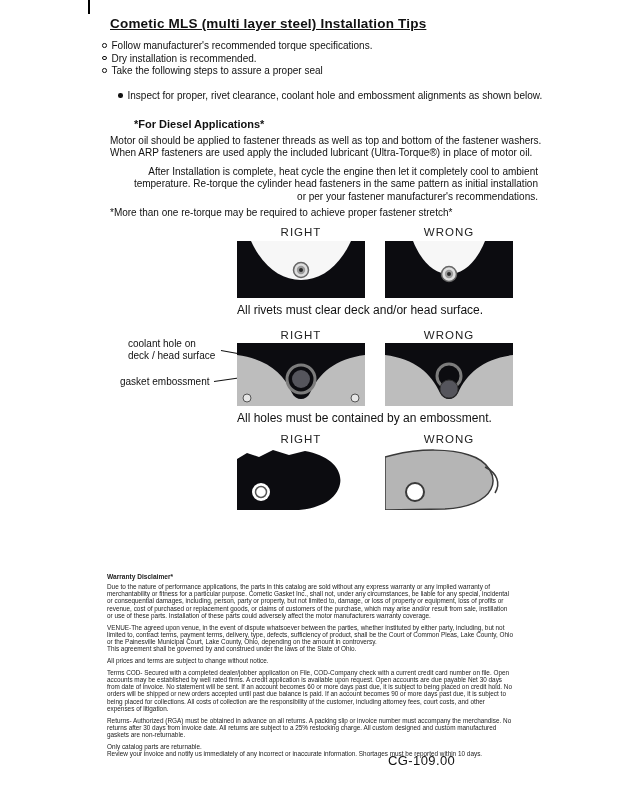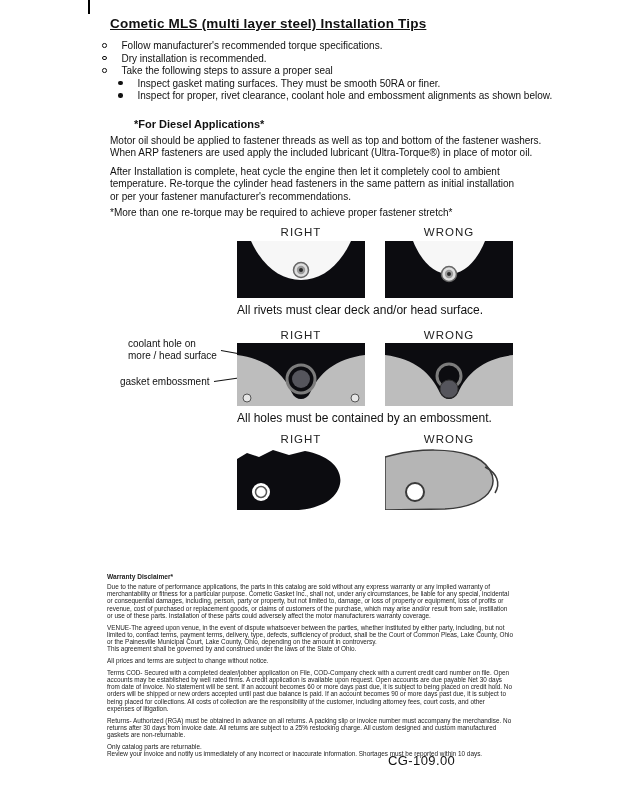--- a/index.html
+++ b/index.html
@@ -8,21 +8,21 @@
   .doc { position:relative; width:618px; height:800px; background:#ffffff; overflow:hidden;text-decoration:underline; }
   .abs { position:absolute; }
 
   .crop-mark { position:absolute; left:88px; top:0; width:1.5px; height:14px; background:#000; }
 
   .title { font-size:13.5px; font-weight:bold; text-decoration:underline; letter-spacing:0.2px; }
 
   .body-text { font-size:10px; line-height:12.4px; color:#111; }
   .pre { white-space:pre-line; }
 
-  .bullet { position:absolute; display:flex; align-items:flex-start; gap:15px; }
+  .bullet { position:absolute; display:flex; align-items:flex-start; gap:5px; }
   .mk-o { flex:0 0 auto; width:4.5px; height:4.5px; border:1px solid #111; border-radius:50%; margin-top:3px; }
   .mk-f { flex:0 0 auto; width:4.5px; height:4.5px; background:#111; border-radius:50%; margin-top:3px; }
 
   .heading { font-size:11px; font-weight:bold; }
 
   .fig-label { position:absolute; width:128px; text-align:center; font-size:11.5px; letter-spacing:1px; color:#222; }
   .fig { position:absolute; width:128px; }
   .fig svg { display:block; width:100%; height:100%; }
   .caption { position:absolute; font-size:12px; line-height:11.5px; color:#111; }
 
@@ -48,33 +48,29 @@
     <span class="body-text">Follow manufacturer's recommended torque specifications.</span>
   </div>
   <div class="bullet" style="left:102px; top:52.5px;justify-content:space-between;">
     <span class="mk-o"></span>
     <span class="body-text">Dry installation is recommended.</span>
   </div>
   <div class="bullet" style="left:102px; top:65px;justify-content:center;">
     <span class="mk-o"></span>
     <span class="body-text">Take the following steps to assure a proper seal</span>
   </div>
-  <div class="bullet" style="left:118px; top:77.5px;">
-    <span class="mk-f"></span>
-    <span class="body-text">Inspect gasket mating surfaces.  They must be smooth 50RA or finer.</span>
-  </div>
   <div class="bullet" style="left:118px; top:90px;">
     <span class="mk-f"></span>
     <span class="body-text">Inspect for proper, rivet clearance, coolant hole and embossment alignments as shown below.</span>
   </div>
 
   <div class="abs heading" style="left:110px; top:118px;margin-left:24px;">*For Diesel Applications*</div>
   <div class="abs body-text pre" style="left:110px; top:135px; width:440px;">Motor oil should be applied to fastener threads as well as top and bottom of the fastener washers.
 When ARP fasteners are used apply the included lubricant (Ultra-Torque®) in place of motor oil.</div>
-  <div class="abs body-text pre" style="left:110px; top:166px; width:440px;">After Installation is complete, heat cycle the engine then let it completely cool to ambient
+  <div class="abs body-text pre" style="left:98px; top:166px; width:440px;text-align:right;">After Installation is complete, heat cycle the engine then let it completely cool to ambient
 temperature. Re-torque the cylinder head fasteners in the same pattern as initial installation
 or per your fastener manufacturer's recommendations.</div>
   <div class="abs body-text" style="left:110px; top:207px; width:440px;">*More than one re-torque may be required to achieve proper fastener stretch*</div>
 
   <div class="fig-label" style="left:237px; top:226px;">RIGHT</div>
   <div class="fig-label" style="left:385px; top:226px;">WRONG</div>
 
   <div class="fig" style="left:237px; top:241px; height:57px;">
     <svg viewBox="0 0 128 57" preserveAspectRatio="none">
       <rect width="128" height="57" fill="#0c0c10"></rect>
@@ -92,21 +88,21 @@
       <circle cx="64" cy="33" r="4.2" fill="#9a9a9a"></circle>
       <circle cx="64" cy="33" r="2" fill="#2a2a2a"></circle>
     </svg>
   </div>
   <div class="caption" style="left:237px; top:305px; width:280px;">All rivets must clear deck and/or head surface.</div>
 
   <div class="fig-label" style="left:237px; top:329px;">RIGHT</div>
   <div class="fig-label" style="left:385px; top:329px;">WRONG</div>
 
   <div class="abs body-text pre" style="left:128px; top:338px; width:105px;">coolant hole on
-more / head surface</div>
+deck / head surface</div>
   <div class="abs body-text" style="left:120px; top:376px;">gasket embossment</div>
   <div class="leader" style="left:221px; top:350px; width:24px; transform:rotate(10deg);"></div>
   <div class="leader" style="left:214px; top:381px; width:30px; transform:rotate(-8deg);"></div>
 
   <div class="fig" style="left:237px; top:343px; height:63px;">
     <svg viewBox="0 0 128 63" preserveAspectRatio="none">
       <rect width="128" height="63" fill="#bdbdbd"></rect>
       <path d="M0,0 H128 V12 C98,16 82,30 73,50 C69,58 59,58 55,50 C46,30 30,16 0,12 Z" fill="#0c0c10"></path>
       <circle cx="64" cy="36" r="14" fill="none" stroke="#7c7c7c" stroke-width="3"></circle>
       <circle cx="64" cy="36" r="9" fill="#55555c"></circle>

